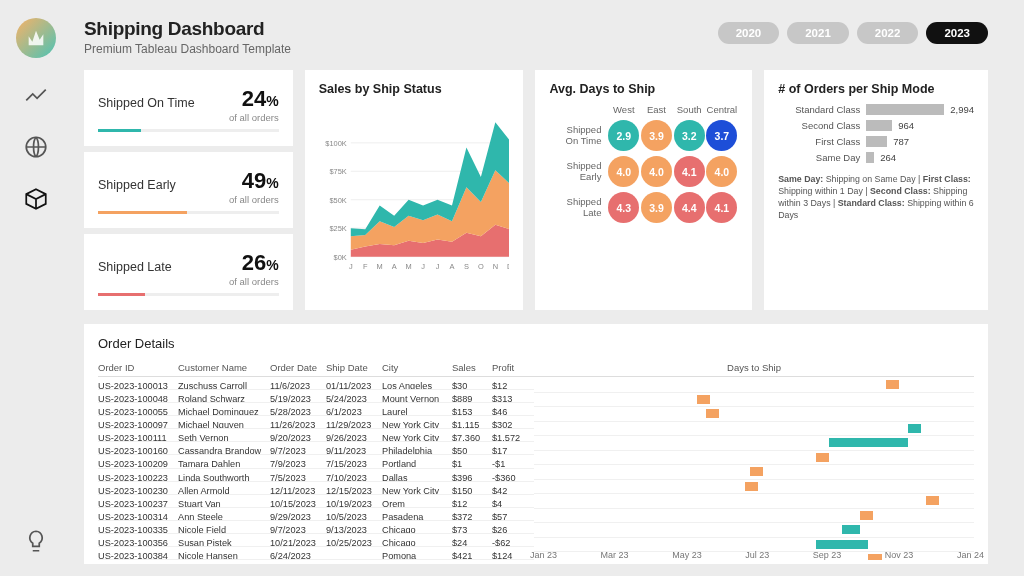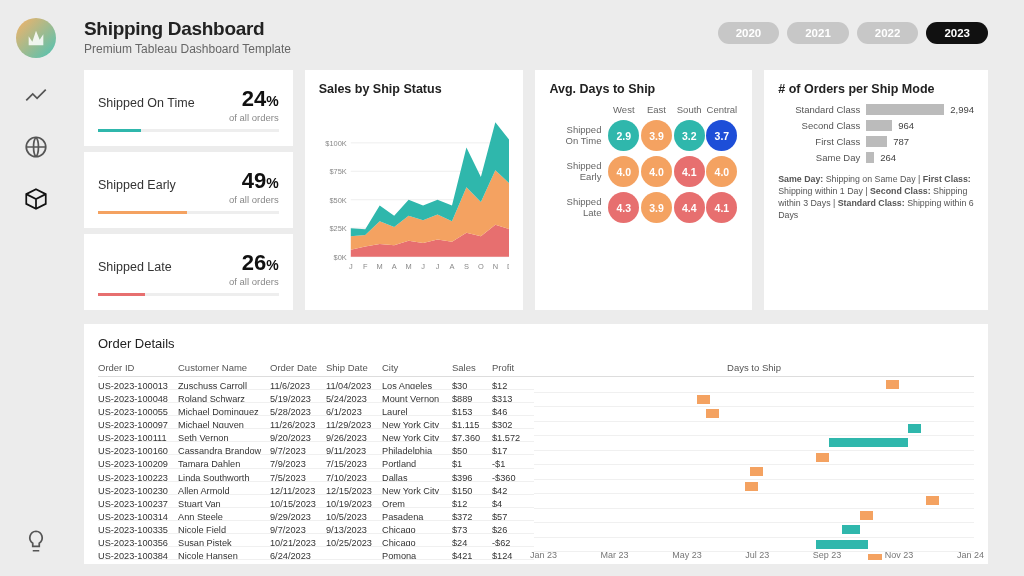--- a/index.html
+++ b/index.html
@@ -316,21 +316,21 @@
             <div class="td">7/5/2023</div>
             <div class="td">12/11/2023</div>
             <div class="td">10/15/2023</div>
             <div class="td">9/29/2023</div>
             <div class="td">9/7/2023</div>
             <div class="td">10/21/2023</div>
             <div class="td">6/24/2023</div>
           </div>
           <div class="tcol" style="width: 56px;">
             <div class="th">Ship Date</div>
-            <div class="td">11/04/2023</div>
+            <div class="td">01/11/2023</div>
             <div class="td">5/24/2023</div>
             <div class="td">6/1/2023</div>
             <div class="td">11/29/2023</div>
             <div class="td">9/26/2023</div>
             <div class="td">9/11/2023</div>
             <div class="td">7/15/2023</div>
             <div class="td">7/10/2023</div>
             <div class="td">12/15/2023</div>
             <div class="td">10/19/2023</div>
             <div class="td">10/5/2023</div>

